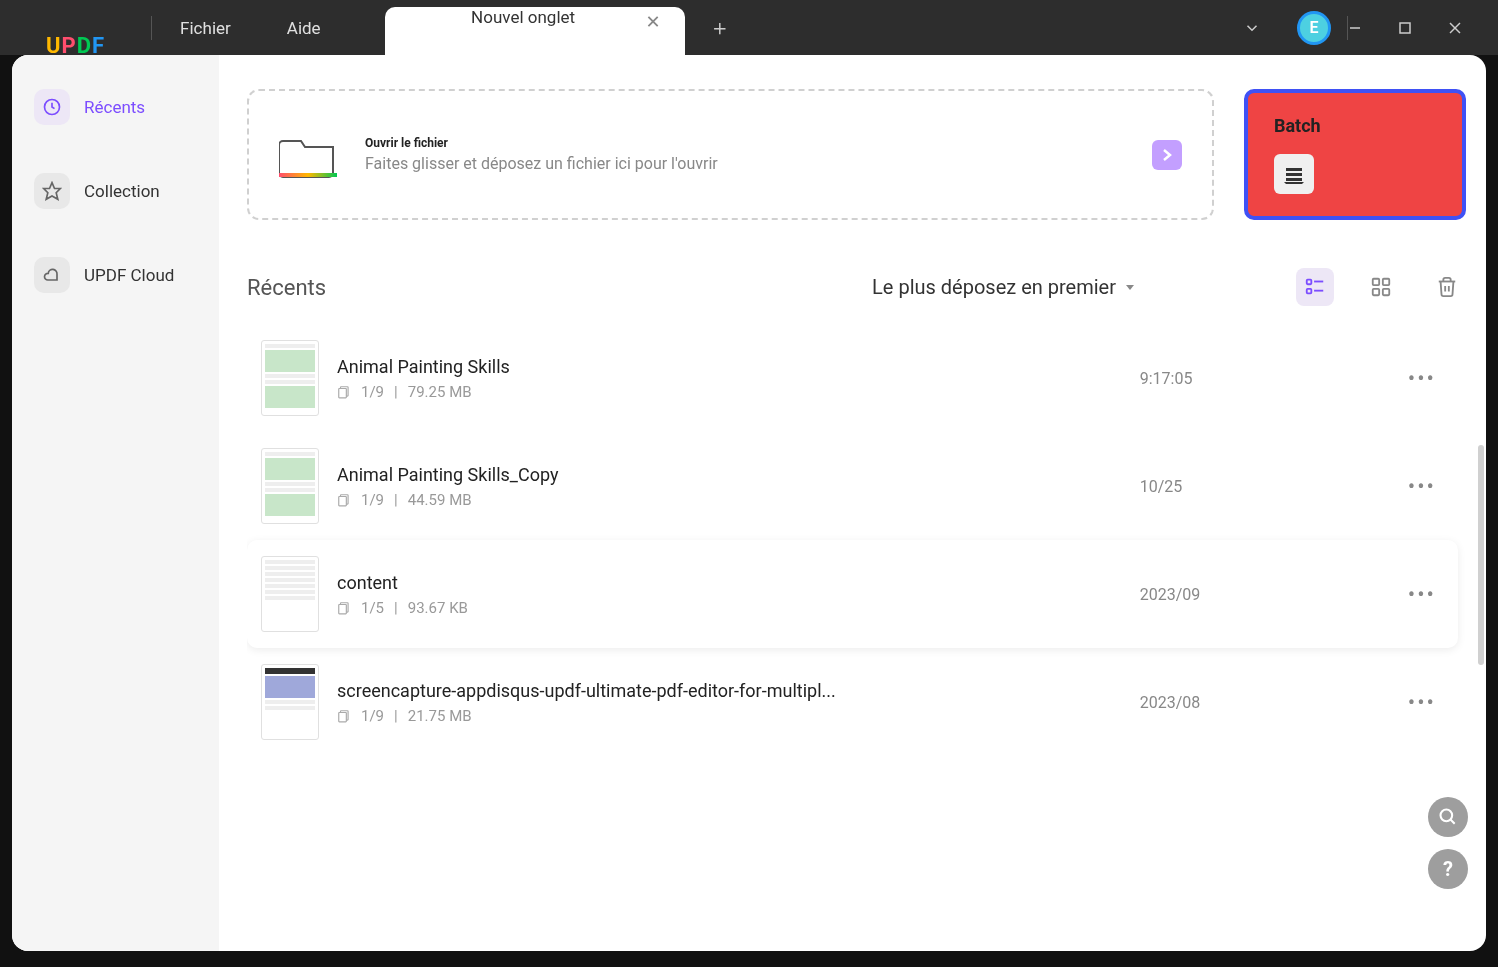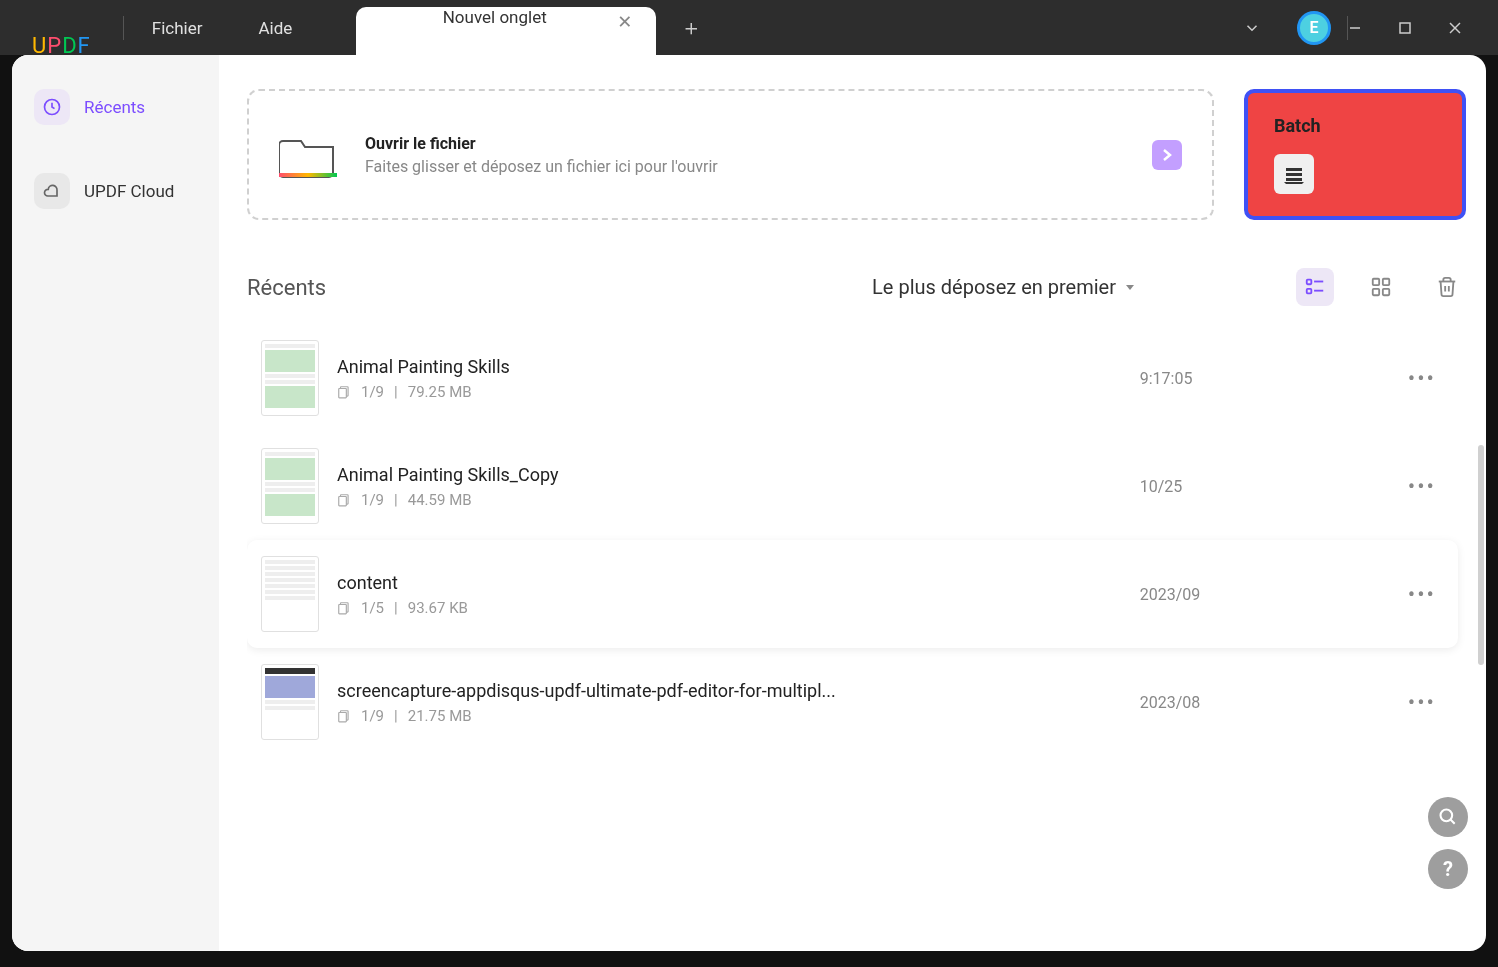--- a/index.html
+++ b/index.html
@@ -1,19 +1,19 @@
 <!DOCTYPE html>
 <html><head>
 <meta charset="utf-8">
 <style>
 * { margin: 0; padding: 0; box-sizing: border-box; font-family: -apple-system, BlinkMacSystemFont, "Segoe UI", Roboto, sans-serif; }
 body { background: #1e1e1e; width: 1498px; height: 967px; overflow: hidden; }
 
 .titlebar { height: 55px; background: #2d2d2d; display: flex; align-items: center; color: #e0e0e0; }
-.logo { font-weight: 400; font-size: 22px; letter-spacing: 1px; padding: 0 32px; margin-top: 35px; }
+.logo { font-weight: 700; font-size: 22px; letter-spacing: 1px; padding: 0 46px; margin-top: 35px; }
 .logo .u { color: #ffb800; }
 .logo .p { color: #ff4d6d; }
 .logo .d { color: #00c853; }
 .logo .f { color: #2196f3; }
 .divider-v { width: 1px; height: 24px; background: #555; }
 .menu-item { padding: 0 28px; font-size: 17px; cursor: pointer; }
 .tab { height: 48px; background: #ffffff; color: #333; border-radius: 10px 10px 0 0; display: flex; padding: 0 20px; margin-left: 36px; min-width: 300px; margin-top: 7px; align-self: flex-end;}
 .tab-title { flex: 1; text-align: center; font-size: 17px; }
 .tab-close { color: #888; font-size: 18px; padding: 4px; cursor: pointer; }
 .tab-add { padding: 0 24px; color: #ccc; font-size: 22px; cursor: pointer; }
@@ -32,21 +32,21 @@
 .side-item.active .side-label { color: #7c4dff; }
 .side-item:not(.active) .side-icon { background: #e8e8e8; }
 .side-label { font-size: 17px; color: #333; }
 
 .main { flex: 1; padding: 34px 20px 0 28px; display: flex; flex-direction: column; position: relative;}
 
 .top-cards { display: flex; gap: 30px; margin-bottom: 48px; }
 .open-card { flex: 1; border: 2px dashed #d0d0d0; border-radius: 12px; padding: 28px 30px; display: flex; align-items: center; gap: 28px; position: relative; }
 .folder-icon { width: 58px; height: 48px; }
 .open-texts { flex: 1; }
-.open-title { font-size: 16px; font-weight: 700; color: #222; margin-bottom: 4px; }
+.open-title { font-size: 12px; font-weight: 700; color: #222; margin-bottom: 4px; }
 .open-sub { font-size: 16px; color: #888; }
 .open-arrow { width: 30px; height: 30px; background: #c39fff; border-radius: 6px; display: flex; align-items: center; justify-content: center; color: #fff; cursor: pointer; }
 
 .batch-card { width: 222px; border: 4px solid #3f51f5; border-radius: 10px; padding: 22px 26px; background:#ef4444; }
 .batch-title { font-size: 18px; font-weight: 700; color: #222; margin-bottom: 18px; }
 .batch-icon-box { width: 40px; height: 40px; background: #f0f0f0; border-radius: 6px; display: flex; align-items: center; justify-content: center; cursor: pointer;}
 
 .recents-head { display: flex; align-items: center; margin-bottom: 18px; }
 .recents-title { font-size: 22px; color: #555; }
 .sort-sel { margin-left: auto; margin-right: 160px; font-size: 20px; color: #333; cursor: pointer; display:flex; align-items:center; gap:8px;}
@@ -124,20 +124,28 @@
 
 <div class="sidebar">
   <div class="side-item active">
     <div class="side-icon">
       <svg width="20" height="20" viewBox="0 0 24 24" fill="none" stroke="#7c4dff" stroke-width="2">
               <circle cx="12" cy="12" r="9"></circle>
               <polyline points="12 7 12 12 15 14"></polyline>
             </svg>
     </div>
     <span class="side-label">Récents</span>
+  </div>
+  <div class="side-item">
+    <div class="side-icon">
+      <svg width="20" height="20" viewBox="0 0 24 24" fill="none" stroke="#666" stroke-width="2">
+              <polygon points="12 2 15 9 22 9 17 14 19 22 12 18 5 22 7 14 2 9 9 9"></polygon>
+            </svg>
+    </div>
+    <span class="side-label">Collection</span>
   </div>
   <div class="side-item">
     <div class="side-icon">
       <svg width="20" height="20" viewBox="0 0 24 24" fill="none" stroke="#666" stroke-width="2">
               <path d="M18 18H7a4 4 0 1 1 .5-7.97A5 5 0 1 1 18 11v7z"></path>
             </svg>
     </div>
     <span class="side-label">UPDF Cloud</span>
   </div>
 </div>

